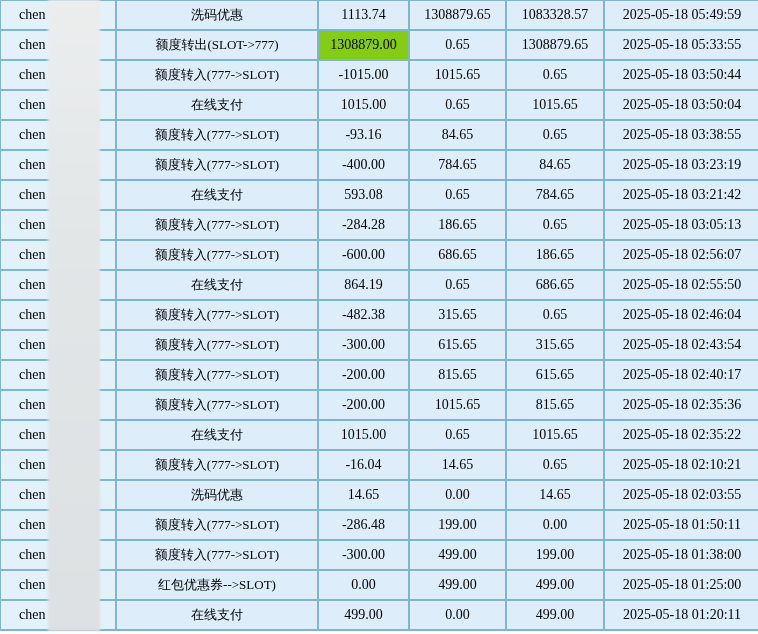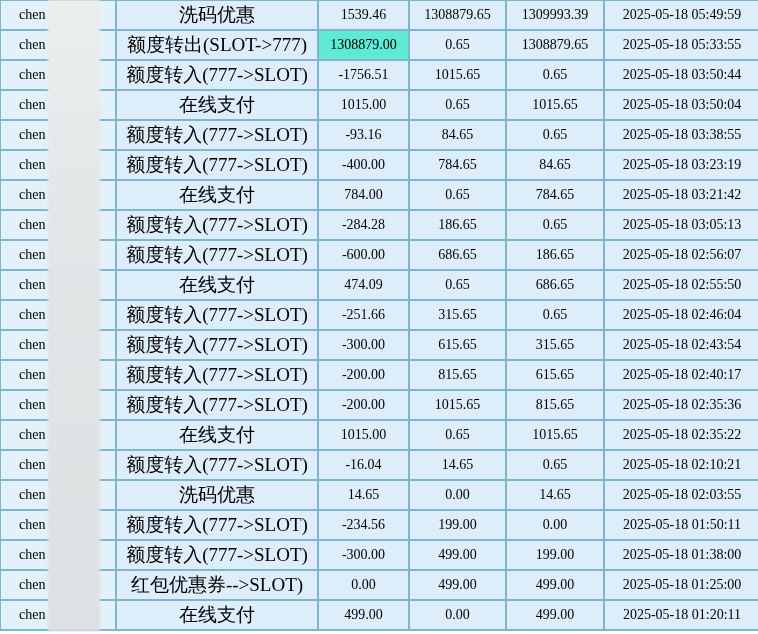--- a/index.html
+++ b/index.html
@@ -36,24 +36,24 @@
     white-space: nowrap;
     overflow: hidden;
     cursor: default;
   }
   table.tx-table td.col-username {
     text-align: left;
     padding-left: 18px;
     background: #e3f1fb;
   }
   table.tx-table td.col-type {
-    font-size: 19px;
+    font-size: 13px;
   }
   table.tx-table td.selected {
-    background: #5eead4;
+    background: #84cc16;
   }
   
   .redaction-band {
     position: absolute;
     left: 48px;
     top: 0;
     width: 52px;
     height: 631px;
     background: linear-gradient(180deg, #eceeee 0%, #e2e6e7 40%, #dde1e3 100%);
     filter: blur(1px);
@@ -81,37 +81,37 @@
         <col style="width: 202px;">
         <col style="width: 91px;">
         <col style="width: 97px;">
         <col style="width: 98px;">
         <col style="width: 156px;">
       </colgroup>
     <tbody>
         <tr>
           <td class="col-username">chen</td>
           <td class="col-type">洗码优惠</td>
-          <td class="col-amount">1539.46</td>
+          <td class="col-amount">1113.74</td>
           <td class="col-balance_before">1308879.65</td>
-          <td class="col-balance_after">1309993.39</td>
+          <td class="col-balance_after">1083328.57</td>
           <td class="col-time">2025-05-18 05:49:59</td>
         </tr>
         <tr>
           <td class="col-username">chen</td>
           <td class="col-type">额度转出(SLOT-&gt;777)</td>
           <td class="col-amount selected">1308879.00</td>
           <td class="col-balance_before">0.65</td>
           <td class="col-balance_after">1308879.65</td>
           <td class="col-time">2025-05-18 05:33:55</td>
         </tr>
         <tr>
           <td class="col-username">chen</td>
           <td class="col-type">额度转入(777-&gt;SLOT)</td>
-          <td class="col-amount">-1756.51</td>
+          <td class="col-amount">-1015.00</td>
           <td class="col-balance_before">1015.65</td>
           <td class="col-balance_after">0.65</td>
           <td class="col-time">2025-05-18 03:50:44</td>
         </tr>
         <tr>
           <td class="col-username">chen</td>
           <td class="col-type">在线支付</td>
           <td class="col-amount">1015.00</td>
           <td class="col-balance_before">0.65</td>
           <td class="col-balance_after">1015.65</td>
@@ -129,21 +129,21 @@
           <td class="col-username">chen</td>
           <td class="col-type">额度转入(777-&gt;SLOT)</td>
           <td class="col-amount">-400.00</td>
           <td class="col-balance_before">784.65</td>
           <td class="col-balance_after">84.65</td>
           <td class="col-time">2025-05-18 03:23:19</td>
         </tr>
         <tr>
           <td class="col-username">chen</td>
           <td class="col-type">在线支付</td>
-          <td class="col-amount">784.00</td>
+          <td class="col-amount">593.08</td>
           <td class="col-balance_before">0.65</td>
           <td class="col-balance_after">784.65</td>
           <td class="col-time">2025-05-18 03:21:42</td>
         </tr>
         <tr>
           <td class="col-username">chen</td>
           <td class="col-type">额度转入(777-&gt;SLOT)</td>
           <td class="col-amount">-284.28</td>
           <td class="col-balance_before">186.65</td>
           <td class="col-balance_after">0.65</td>
@@ -153,29 +153,29 @@
           <td class="col-username">chen</td>
           <td class="col-type">额度转入(777-&gt;SLOT)</td>
           <td class="col-amount">-600.00</td>
           <td class="col-balance_before">686.65</td>
           <td class="col-balance_after">186.65</td>
           <td class="col-time">2025-05-18 02:56:07</td>
         </tr>
         <tr>
           <td class="col-username">chen</td>
           <td class="col-type">在线支付</td>
-          <td class="col-amount">474.09</td>
+          <td class="col-amount">864.19</td>
           <td class="col-balance_before">0.65</td>
           <td class="col-balance_after">686.65</td>
           <td class="col-time">2025-05-18 02:55:50</td>
         </tr>
         <tr>
           <td class="col-username">chen</td>
           <td class="col-type">额度转入(777-&gt;SLOT)</td>
-          <td class="col-amount">-251.66</td>
+          <td class="col-amount">-482.38</td>
           <td class="col-balance_before">315.65</td>
           <td class="col-balance_after">0.65</td>
           <td class="col-time">2025-05-18 02:46:04</td>
         </tr>
         <tr>
           <td class="col-username">chen</td>
           <td class="col-type">额度转入(777-&gt;SLOT)</td>
           <td class="col-amount">-300.00</td>
           <td class="col-balance_before">615.65</td>
           <td class="col-balance_after">315.65</td>
@@ -217,21 +217,21 @@
           <td class="col-username">chen</td>
           <td class="col-type">洗码优惠</td>
           <td class="col-amount">14.65</td>
           <td class="col-balance_before">0.00</td>
           <td class="col-balance_after">14.65</td>
           <td class="col-time">2025-05-18 02:03:55</td>
         </tr>
         <tr>
           <td class="col-username">chen</td>
           <td class="col-type">额度转入(777-&gt;SLOT)</td>
-          <td class="col-amount">-234.56</td>
+          <td class="col-amount">-286.48</td>
           <td class="col-balance_before">199.00</td>
           <td class="col-balance_after">0.00</td>
           <td class="col-time">2025-05-18 01:50:11</td>
         </tr>
         <tr>
           <td class="col-username">chen</td>
           <td class="col-type">额度转入(777-&gt;SLOT)</td>
           <td class="col-amount">-300.00</td>
           <td class="col-balance_before">499.00</td>
           <td class="col-balance_after">199.00</td>

